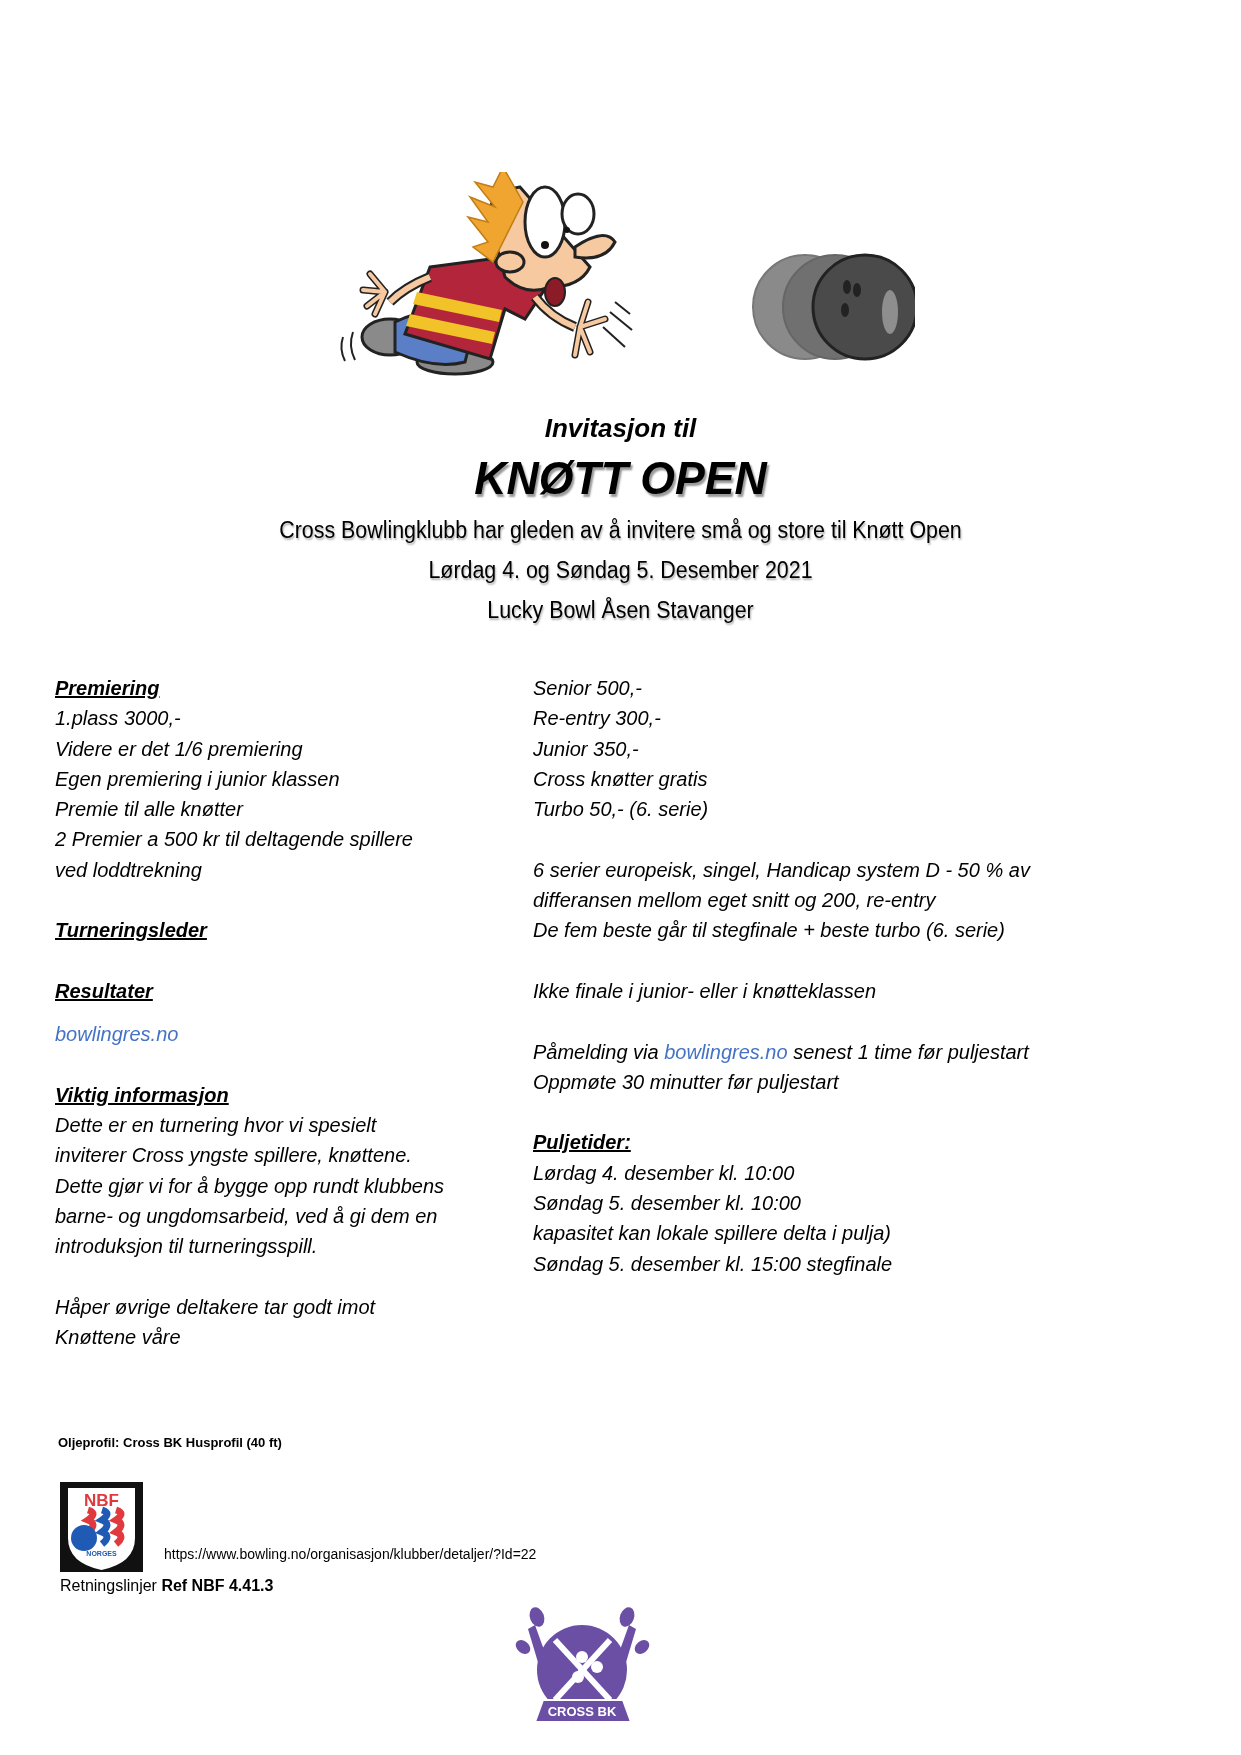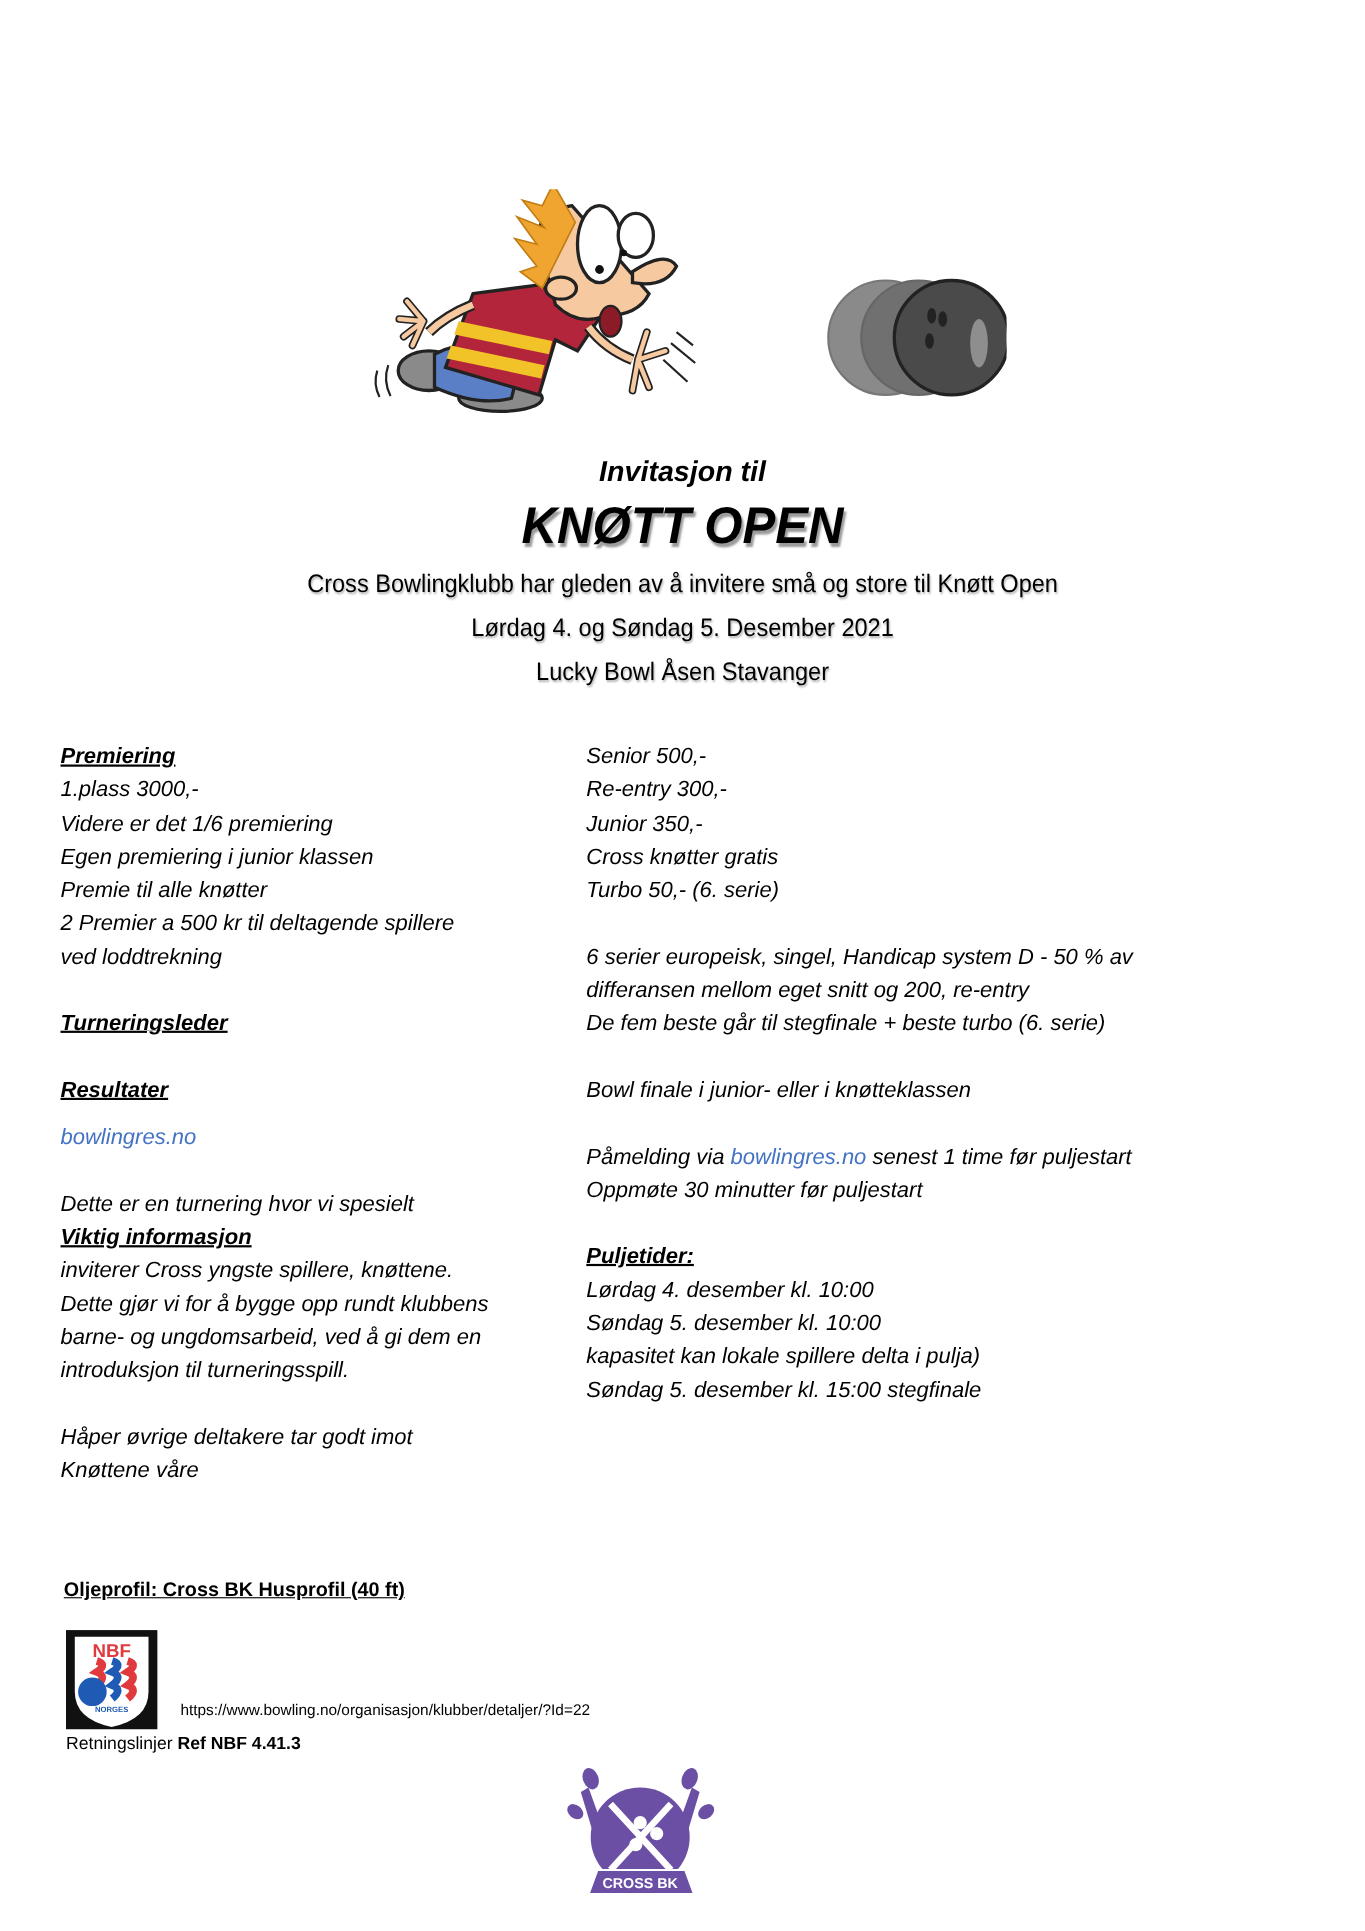--- a/index.html
+++ b/index.html
@@ -22,21 +22,21 @@
 
   
   .col { font-style: italic; font-size: 20px; line-height: 30.3px; }
   #leftcol { left: 55px; top: 673px; width: 450px; }
   #rightcol { left: 533px; top: 673px; width: 700px; }
   .hdr { font-weight: bold; text-decoration: underline; }
   .line { white-space: nowrap; height: 30.3px; }
   .gap { height: 30.3px; }
   .link { color: #4472c4; margin-top: 13px; }
 
-  #oil { left: 58px; top: 1435px; font-size: 18px; font-weight: bold; text-decoration: underline; }
+  #oil { left: 58px; top: 1435px; font-size: 13px; font-weight: bold; }
   #nbf { left: 60px; top: 1482px; width: 83px; height: 90px; background: #111; }
   #url { left: 164px; top: 1546px; font-size: 14px; white-space: nowrap; }
   #guide { left: 60px; top: 1577px; font-size: 16px; white-space: nowrap; }
   #guide b { font-weight: bold; }
   #crossbk { left: 515px; top: 1605px; width: 135px; height: 130px; }
 </style>
 </head>
 <body>
 
 <svg id="hero" class="abs" viewBox="0 0 580 205">
@@ -100,43 +100,43 @@
   <div class="line">Egen premiering i junior klassen</div>
   <div class="line">Premie til alle knøtter</div>
   <div class="line">2 Premier a 500 kr til deltagende spillere</div>
   <div class="line">ved loddtrekning</div>
   <div class="gap"></div>
   <div class="line hdr">Turneringsleder</div>
   <div class="gap"></div>
   <div class="line hdr">Resultater</div>
   <div class="line link">bowlingres.no</div>
   <div class="gap"></div>
+  <div class="line hdr">Viktig informasjon</div>
   <div class="line">Dette er en turnering hvor vi spesielt</div>
-  <div class="line hdr">Viktig informasjon</div>
   <div class="line">inviterer Cross yngste spillere, knøttene.</div>
   <div class="line">Dette gjør vi for å bygge opp rundt klubbens</div>
   <div class="line">barne- og ungdomsarbeid, ved å gi dem en</div>
   <div class="line">introduksjon til turneringsspill.</div>
   <div class="gap"></div>
   <div class="line">Håper øvrige deltakere tar godt imot</div>
   <div class="line">Knøttene våre</div>
 </div>
 
 <div id="rightcol" class="abs col">
   <div class="line">Senior 500,-</div>
   <div class="line">Re-entry 300,-</div>
   <div class="line">Junior 350,-</div>
   <div class="line">Cross knøtter gratis</div>
   <div class="line">Turbo 50,- (6. serie)</div>
   <div class="gap"></div>
   <div class="line">6 serier europeisk, singel, Handicap system D - 50 % av</div>
   <div class="line">differansen mellom eget snitt og 200, re-entry</div>
   <div class="line">De fem beste går til stegfinale + beste turbo (6. serie)</div>
   <div class="gap"></div>
-  <div class="line">Bowl finale i junior- eller i knøtteklassen</div>
+  <div class="line">Ikke finale i junior- eller i knøtteklassen</div>
   <div class="gap"></div>
   <div class="line"><span>Påmelding via </span><span class="link">bowlingres.no</span><span> senest 1 time før puljestart</span></div>
   <div class="line">Oppmøte 30 minutter før puljestart</div>
   <div class="gap"></div>
   <div class="line hdr" style="display:inline-block">Puljetider:</div>
   <div class="line">Lørdag 4. desember kl. 10:00</div>
   <div class="line">Søndag 5. desember kl. 10:00</div>
   <div class="line">kapasitet kan lokale spillere delta i pulja)</div>
   <div class="line">Søndag 5. desember kl. 15:00 stegfinale</div>
 </div>

